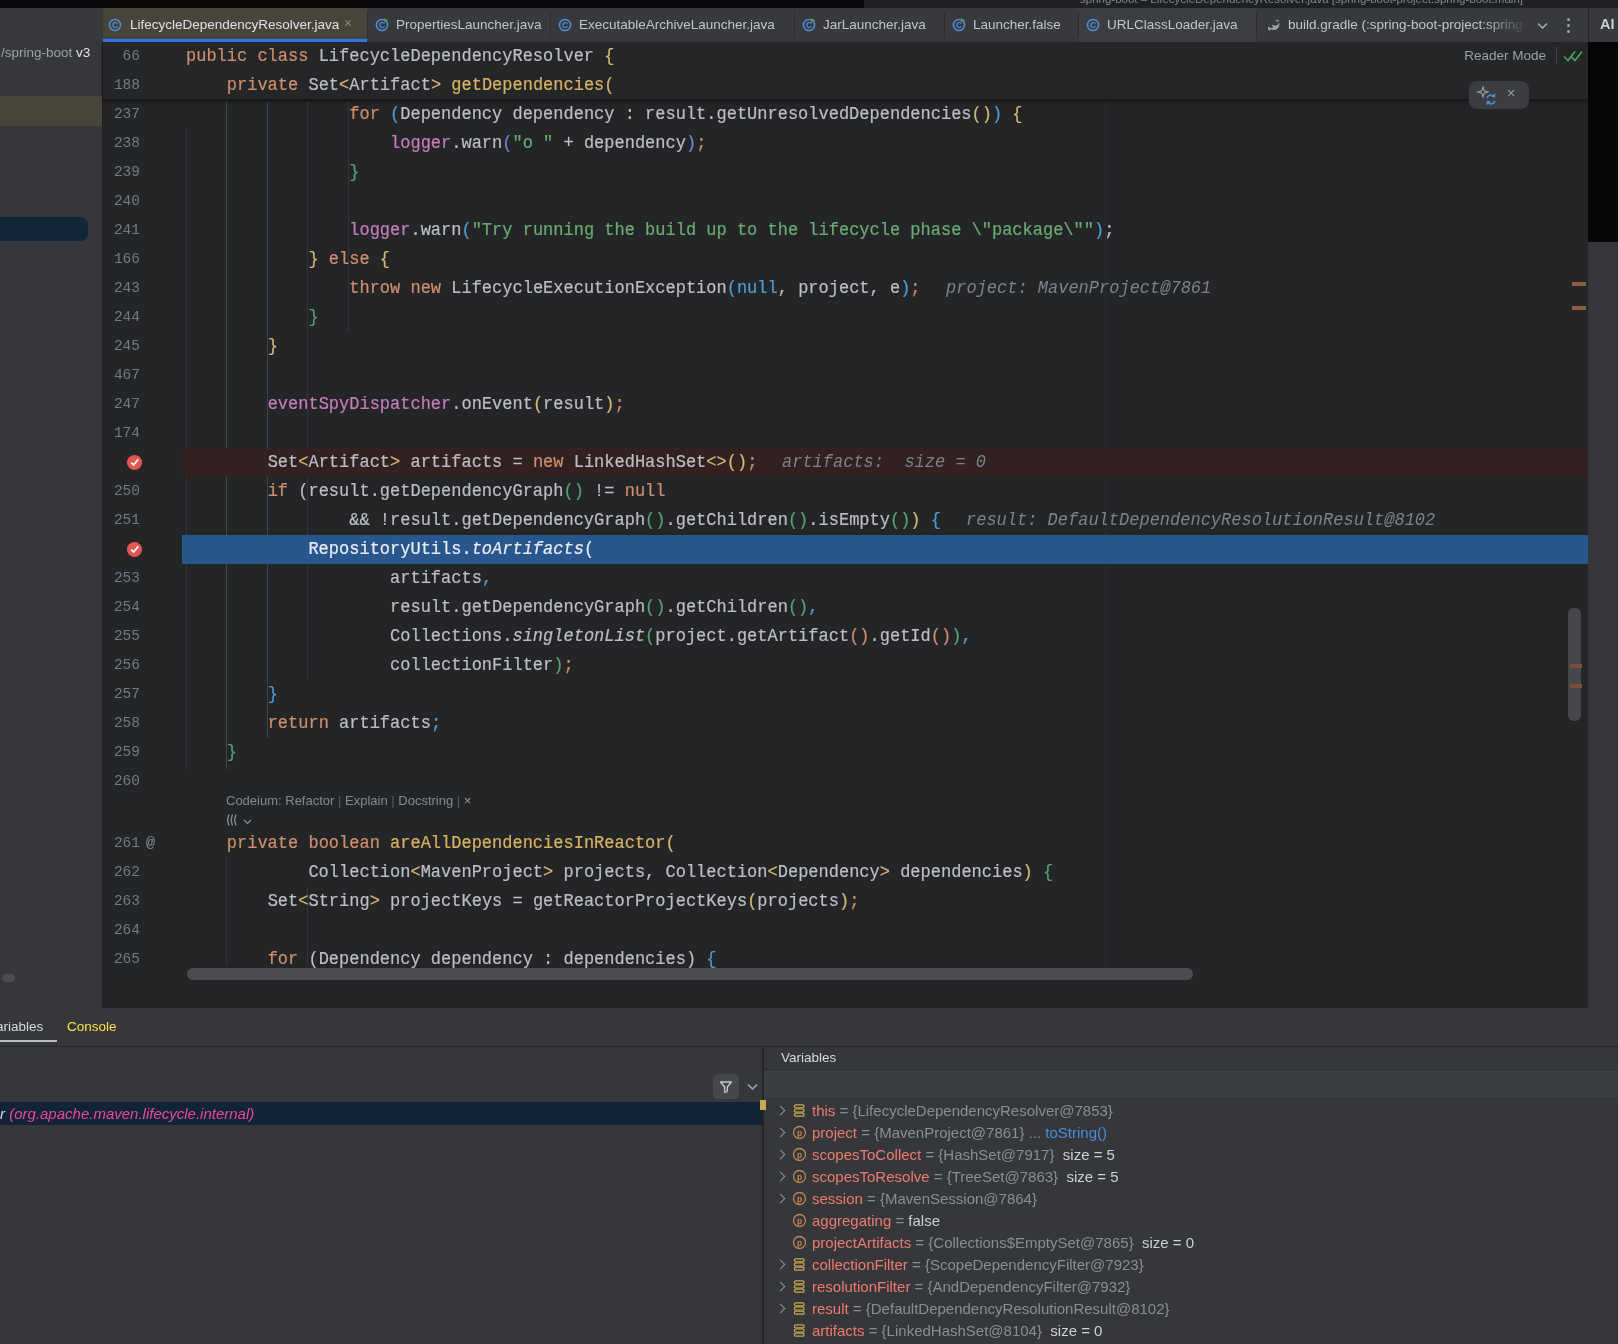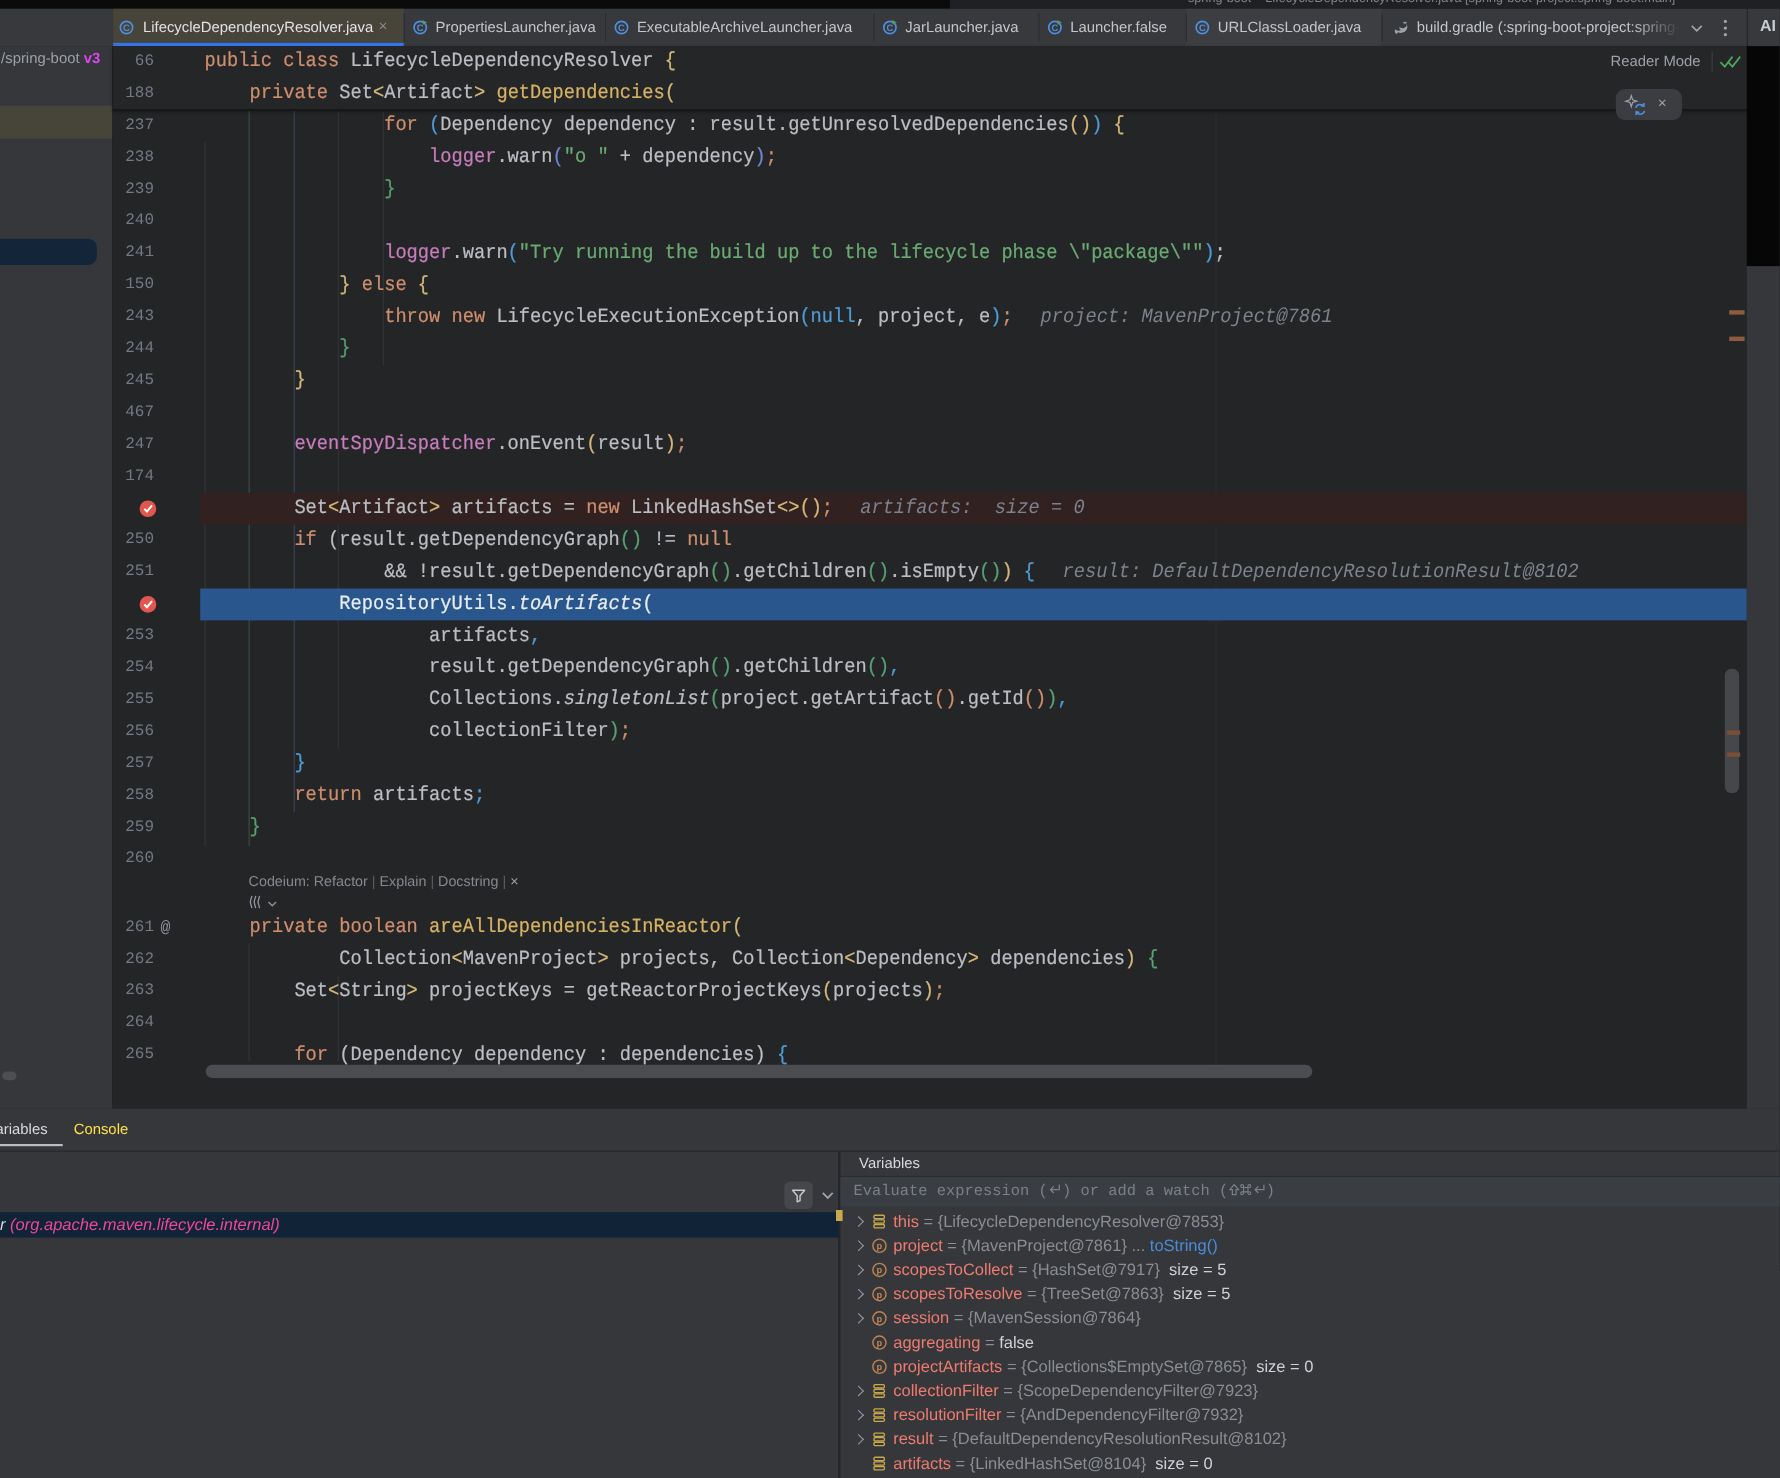--- a/index.html
+++ b/index.html
@@ -83,21 +83,21 @@
     </svg>
 <div class="abs" style="left:1566.5px;top:17.5px;width:3px;height:3px;border-radius:50%;background:#9DA2A9"></div>
 <div class="abs" style="left:1566.5px;top:23.5px;width:3px;height:3px;border-radius:50%;background:#9DA2A9"></div>
 <div class="abs" style="left:1566.5px;top:29.5px;width:3px;height:3px;border-radius:50%;background:#9DA2A9"></div>
 <div class="abs" style="left:1588px;top:8px;width:1px;height:34px;background:#242527"></div>
 <div class="abs" style="left:1600px;top:16px;font-size:14.5px;font-weight:bold;color:#C9CCD1;white-space:nowrap">AI As</div>
 
 <div class="abs" style="left:0;top:42px;width:103px;height:966px;background:#35373B"></div>
 <div class="abs" style="left:0;top:96px;width:103px;height:30px;background:#474439"></div>
 <div class="abs" style="left:0;top:217px;width:88px;height:24px;background:#132639;border-radius:0 8px 8px 0"></div>
-<div class="abs" style="left:1px;top:45px;font-size:13.5px;color:#9CA0A7;white-space:pre">/spring-boot <span style="color:#d946ef;font-weight:bold">v3</span></div>
+<div class="abs" style="left:1px;top:45px;font-size:13.5px;color:#9CA0A7;white-space:pre">/spring-boot <span style="color:#e5e5e5;font-weight:normal">v3</span></div>
 <div class="abs" style="left:2px;top:974px;width:13px;height:8px;border-radius:4px;background:#4C4E52"></div>
 <div class="abs" style="left:102px;top:42px;width:1px;height:966px;background:#1E1F22"></div>
 
 <div class="abs" style="left:103px;top:42px;width:1485px;height:966px;background:#242527"></div>
 
 <div class="abs" style="left:1105px;top:100px;width:1px;height:868px;background:#2B2C2F"></div>
 
 <div class="abs" style="left:185.5px;top:129px;width:1px;height:640px;background:#333539"></div>
 <div class="abs" style="left:226px;top:100px;width:1px;height:669px;background:#3C4F41"></div>
 <div class="abs" style="left:226px;top:858px;width:1px;height:107px;background:#333539"></div>
@@ -107,21 +107,21 @@
 <div class="abs" style="left:347.5px;top:100px;width:1px;height:232px;background:#333539"></div>
 
 <div class="abs" style="left:182px;top:448px;width:1406px;height:29px;background:#312120"></div>
 <div class="abs" style="left:182px;top:535px;width:1406px;height:29px;background:#2A568E"></div>
 
 <div class="ln" style="top:100px">237</div>
 <div class="ln" style="top:129px">238</div>
 <div class="ln" style="top:158px">239</div>
 <div class="ln" style="top:187px">240</div>
 <div class="ln" style="top:216px">241</div>
-<div class="ln" style="top:245px">150</div>
+<div class="ln" style="top:245px">166</div>
 <div class="ln" style="top:274px">243</div>
 <div class="ln" style="top:303px">244</div>
 <div class="ln" style="top:332px">245</div>
 <div class="ln" style="top:361px">467</div>
 <div class="ln" style="top:390px">247</div>
 <div class="ln" style="top:419px">174</div>
 <div class="ln" style="top:477px">250</div>
 <div class="ln" style="top:506px">251</div>
 <div class="ln" style="top:564px">253</div>
 <div class="ln" style="top:593px">254</div>
@@ -230,29 +230,20 @@
       <path d="M2 2.5 L6.5 7 L11 2.5" fill="none" stroke="#9DA2A9" stroke-width="1.7"></path>
     </svg>
 <div class="abs" style="left:0;top:1102px;width:763px;height:23px;background:#112336"></div>
 <div class="abs" style="left:0;top:1102px;height:23px;line-height:23px;font-size:15px;font-style:italic;white-space:pre"><span style="color:#D4D8DD">r </span><span style="color:#ec4899">(org.apache.maven.lifecycle.internal)</span></div>
 <div class="abs" style="left:762px;top:1047px;width:2px;height:297px;background:#242527"></div>
 <div class="abs" style="left:760px;top:1100px;width:6px;height:10px;background:#C9A94D"></div>
 
 <div class="abs" style="left:781px;top:1050px;font-size:13.5px;color:#D6D9DD">Variables</div>
 <div class="abs" style="left:764px;top:1069px;width:854px;height:1px;background:#2A2C30"></div>
 <div class="abs" style="left:764px;top:1070px;width:854px;height:27px;background:#3A3D42"></div>
-<div class="abs" style="left:776px;top:1070px;height:27px;line-height:27px;font-family:'Liberation Mono',monospace;font-size:14px;color:#7B8087;white-space:pre">Evaluate expression (<svg width="13" height="11" viewBox="0 0 13 11" style="vertical-align:-1px">
-        <path d="M11 1v4.5H3.5 M6 2.5 3 5.5l3 3" fill="none" stroke="#7B8087" stroke-width="1.2"></path>
-      </svg>) or add a watch (<svg width="10" height="11" viewBox="0 0 10 11" style="vertical-align:-1px">
-        <path d="M5 1 L9 5.5 H6.7 V10 H3.3 V5.5 H1 Z" fill="none" stroke="#7B8087" stroke-width="1.1"></path>
-      </svg><svg width="11" height="11" viewBox="0 0 11 11" style="vertical-align:-1px">
-        <path d="M3.5 3.5 h4 v4 h-4 z M3.5 3.5 H2.2 a1.3 1.3 0 1 1 1.3-1.3 Z M7.5 3.5 H8.8 A1.3 1.3 0 1 0 7.5 2.2 Z M3.5 7.5 H2.2 A1.3 1.3 0 1 0 3.5 8.8 Z M7.5 7.5 H8.8 A1.3 1.3 0 1 1 7.5 8.8 Z" fill="none" stroke="#7B8087" stroke-width="1"></path>
-      </svg><svg width="13" height="11" viewBox="0 0 13 11" style="vertical-align:-1px">
-        <path d="M11 1v4.5H3.5 M6 2.5 3 5.5l3 3" fill="none" stroke="#7B8087" stroke-width="1.2"></path>
-      </svg>)</div>
 <div class="chev r" style="left:777px;top:1107px"></div>
 <svg class="abs" style="left:792px;top:1103px" width="15" height="15" viewBox="0 0 15 15">
 <rect x="2.5" y="1.8" width="9.5" height="3" rx="1" fill="none" stroke="#C9A94D" stroke-width="1.2"></rect>
 <rect x="2.5" y="6" width="9.5" height="3" rx="1" fill="none" stroke="#C9A94D" stroke-width="1.2"></rect>
 <rect x="2.5" y="10.2" width="9.5" height="3" rx="1" fill="none" stroke="#C9A94D" stroke-width="1.2"></rect>
     </svg>
 <div class="treerow" style="left:812px;top:1100px"><span class="nm">this</span><span class="val"> = {LifecycleDependencyResolver@7853}</span></div>
 <div class="chev r" style="left:777px;top:1129px"></div>
 <svg class="abs" style="left:792px;top:1125px" width="15" height="15" viewBox="0 0 15 15">
 <circle cx="7.5" cy="7.5" r="6" fill="none" stroke="#BE8352" stroke-width="1.3"></circle>

